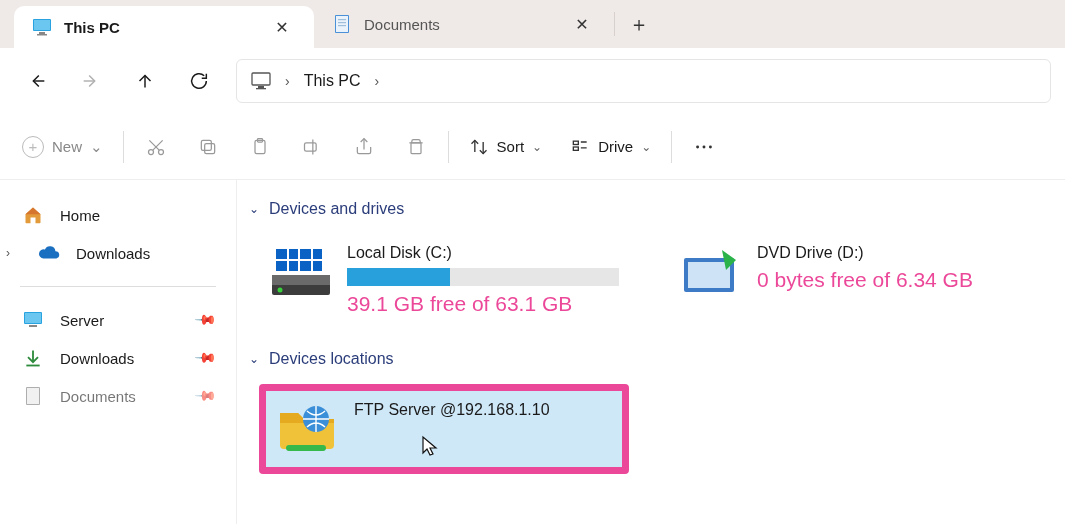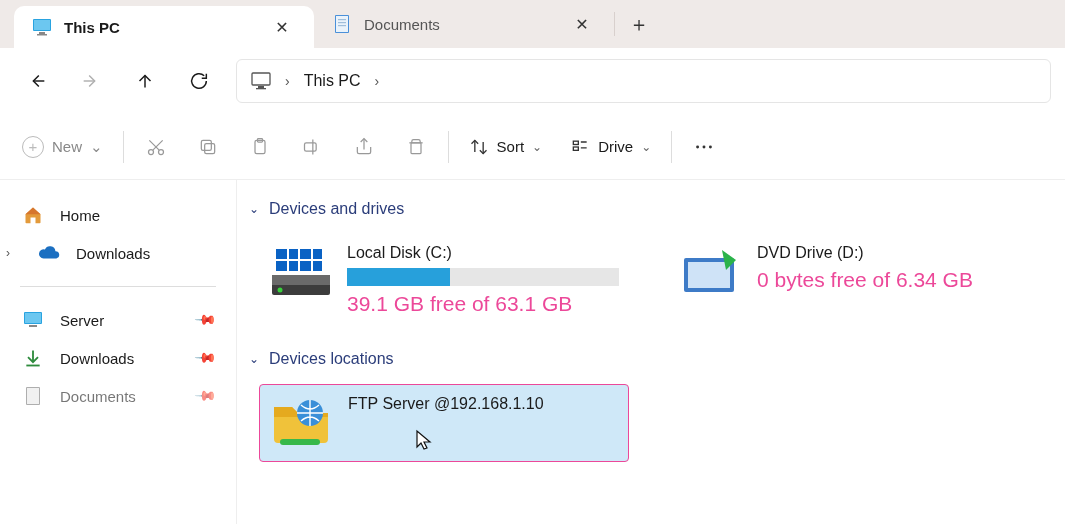--- a/index.html
+++ b/index.html
@@ -41,21 +41,21 @@
   .side-item .exp { position:absolute; left:-6px; color:#555; font-size:12px; }
   .side-item.indent { padding-left: 26px; }
   .side-icon { width:22px; height:22px; display:flex; align-items:center; justify-content:center; }
   .side-hr { height:1px; background:#ddd; margin: 14px 8px; }
 
   .content { flex:1; padding: 14px 4px; overflow:auto; }
   .group-header { display:flex; align-items:center; gap:10px; color:#2b3d7a; font-size:16px; padding: 6px 8px; cursor:pointer; }
   .group-header .chev { font-size:12px; }
   .drives { display:flex; flex-wrap:wrap; gap: 40px; padding: 10px 18px 18px 18px; }
   .drive { display:flex; align-items:flex-start; gap:14px; width: 370px; padding:10px; border-radius:4px; cursor:pointer; }
-  .drive.selected { background:#cfe8f8; border:1px solid #ec4899; }
+  .drive.selected { background:#cfe8f8; border:7px solid #ec4899; }
   .drive-icon { width: 64px; height: 56px; display:flex; align-items:center; justify-content:center; }
   .drive-body { flex:1; display:flex; flex-direction:column; gap:6px; }
   .drive-title { font-size:16px; }
   .drive-free { color:#ec4899; font-size:21px; }
   .progress { width: 100%; height: 18px; background:#e6e6e6; position:relative; }
   .progress-fill { position:absolute; left:0; top:0; bottom:0; background:#27a0db; }
   .cursor { position:absolute; pointer-events:none; }
 
   svg { display:block; }
 </style>

